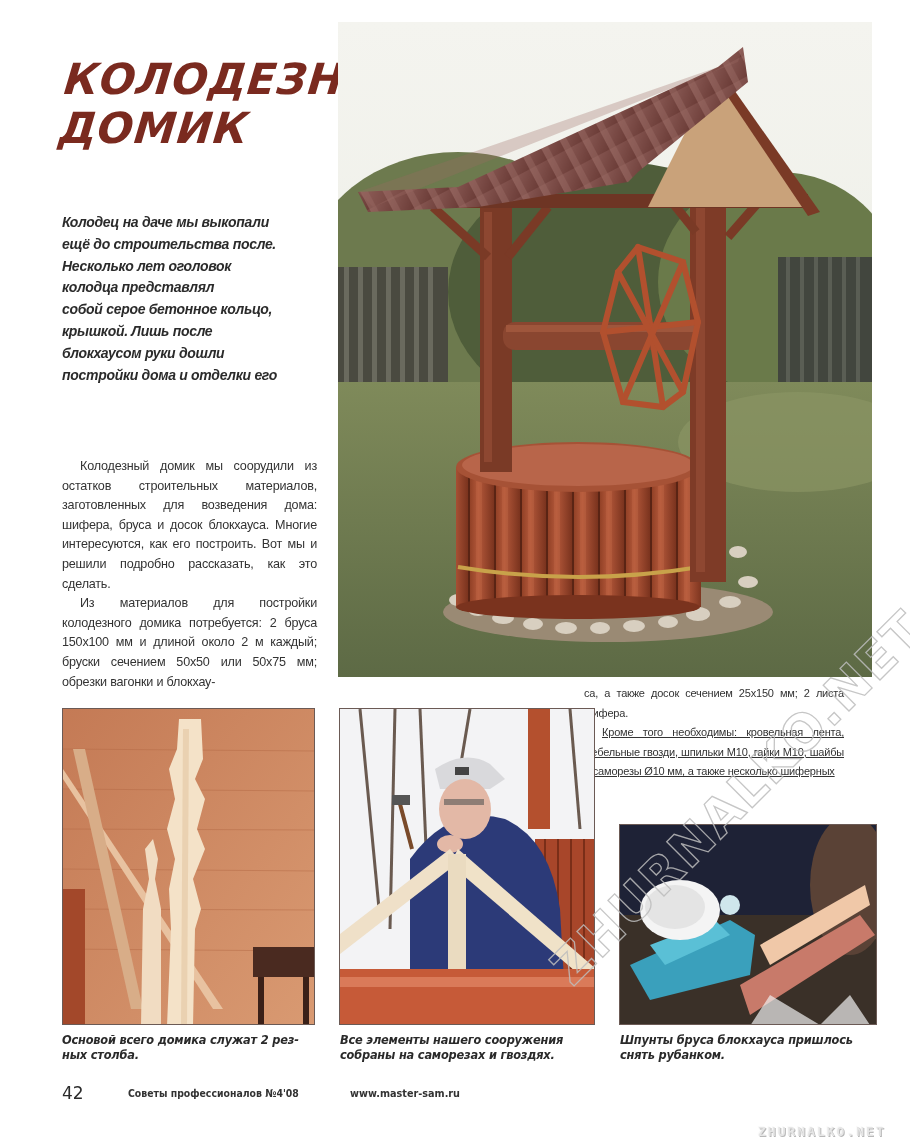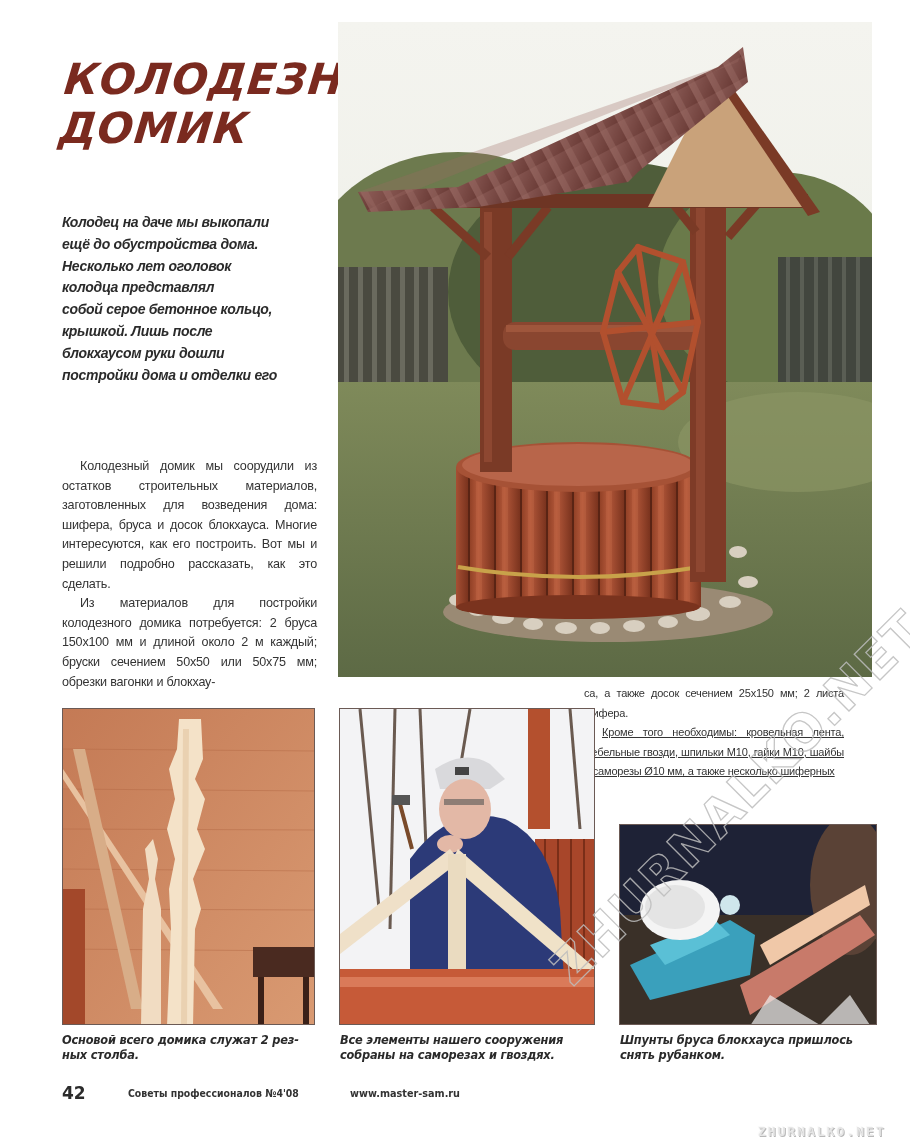--- a/index.html
+++ b/index.html
@@ -56,21 +56,21 @@
     font-size: 11.4px; line-height: 14.5px; color: #2a2a2a; letter-spacing: -0.2px;
   }
   .caption span { display: block; white-space: nowrap; }
   .cap1 { left: 62px; top: 1033px; width: 255px; }
   .cap2 { left: 340px; top: 1033px; width: 260px; }
   .cap3 { left: 620px; top: 1033px; width: 262px; }
 
   
   .page-number {
     left: 62px; top: 1083px; font-family: "DejaVu Sans", sans-serif;
-    font-weight: bold; font-size: 17px; color: #2b2b2b;
+    font-weight: normal; font-size: 17px; color: #2b2b2b;
   }
   .footer-mag {
     left: 128px; top: 1087px; font-family: "DejaVu Sans", sans-serif;
     font-weight: bold; font-size: 11px; color: #333; transform: scaleX(0.85); transform-origin: left;
   }
   .footer-url {
     left: 350px; top: 1087px; font-family: "DejaVu Sans", sans-serif;
     font-weight: bold; font-size: 11px; color: #333; transform: scaleX(0.88); transform-origin: left;
   }
 
@@ -203,21 +203,21 @@
     <polygon points="380,45 475,185 310,185" fill="#c9a27a"></polygon>
     <polygon points="380,45 482,190 470,194 380,60" fill="#7a3a26"></polygon>
 
     <polygon points="20,170 120,165 380,45 405,25 410,60 300,150 290,160 140,185 30,190" fill="url(#roofRidges)"></polygon>
     <polygon points="20,170 380,45 405,25 400,40 35,185" fill="#9a6a63" opacity="0.3"></polygon>
   </svg>
 </div>
 
 <div class="abs lead">
   <span>Колодец на даче мы выкопали</span>
-  <span>ещё до обустройства дома.</span>
+  <span>ещё до строительства после.</span>
   <span>Несколько лет оголовок</span>
   <span>колодца представлял</span>
   <span>собой серое бетонное кольцо,</span>
   <span>крышкой. Лишь после</span>
   <span>блокхаусом руки дошли</span>
   <span>постройки дома и отделки его</span>
 </div>
 
 <div class="abs body-col">
   <p>Колодезный домик мы соорудили из остатков строительных материалов, заготовленных для возведения дома: шифера, бруса и досок блокхауса. Многие интересуются, как его построить. Вот мы и решили подробно рассказать, как это сделать.</p>

